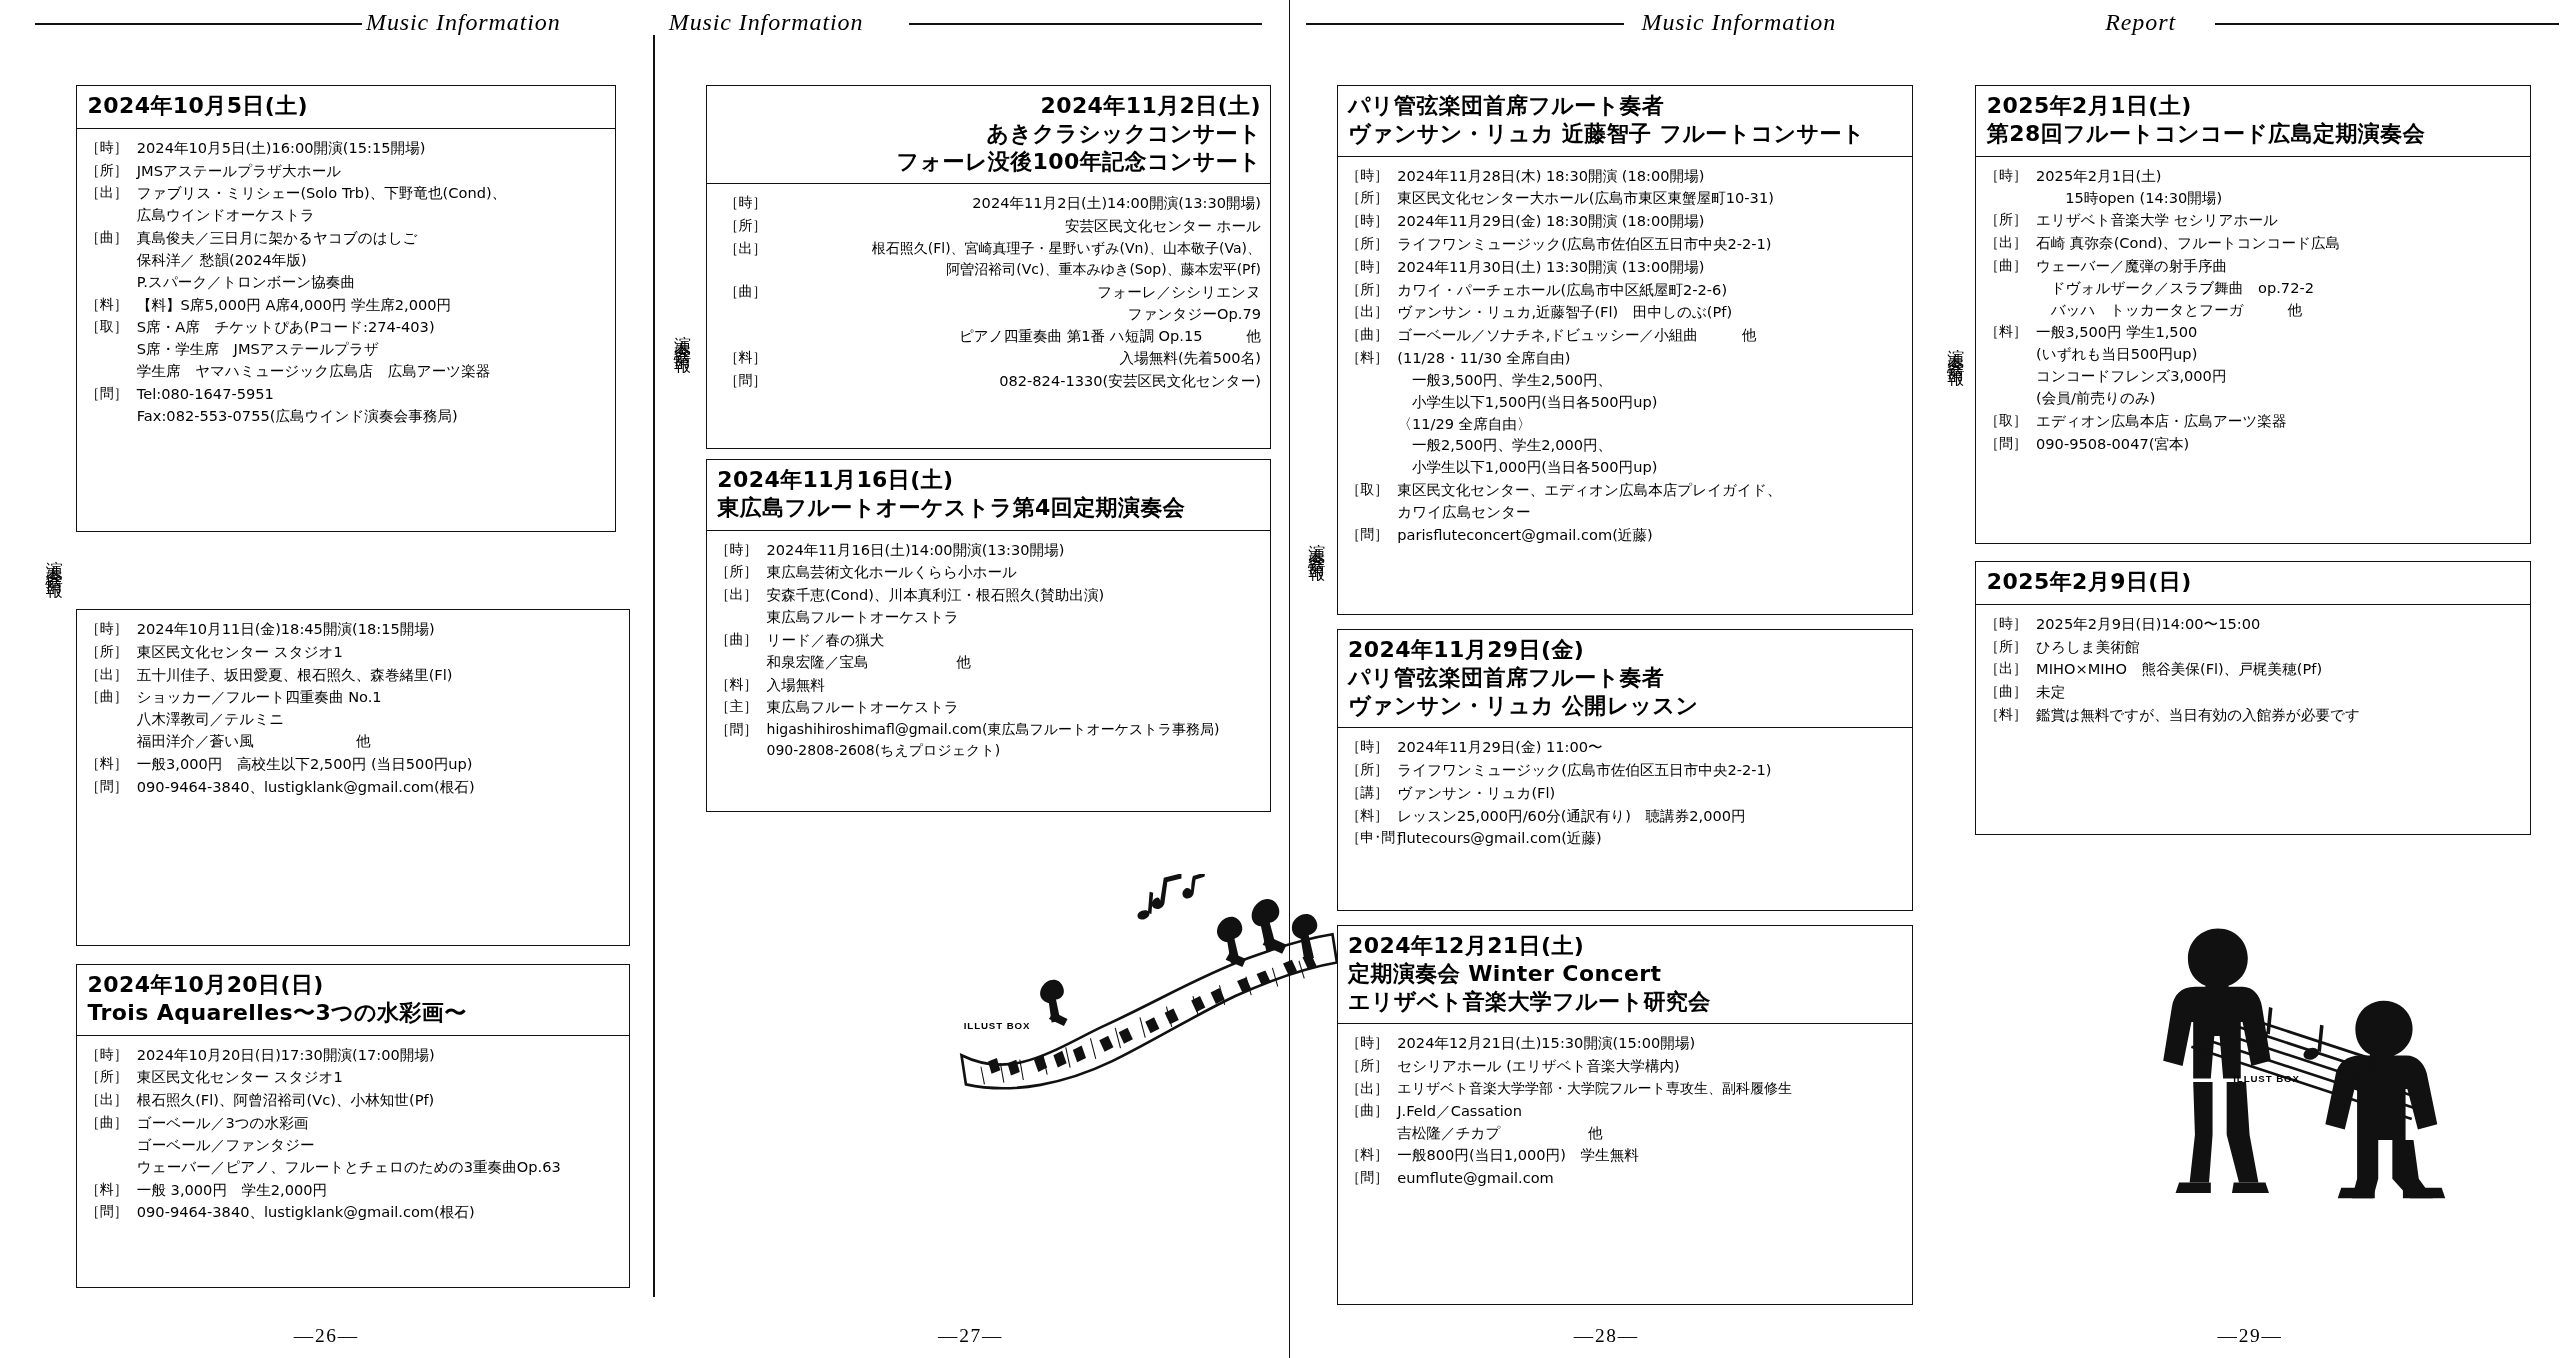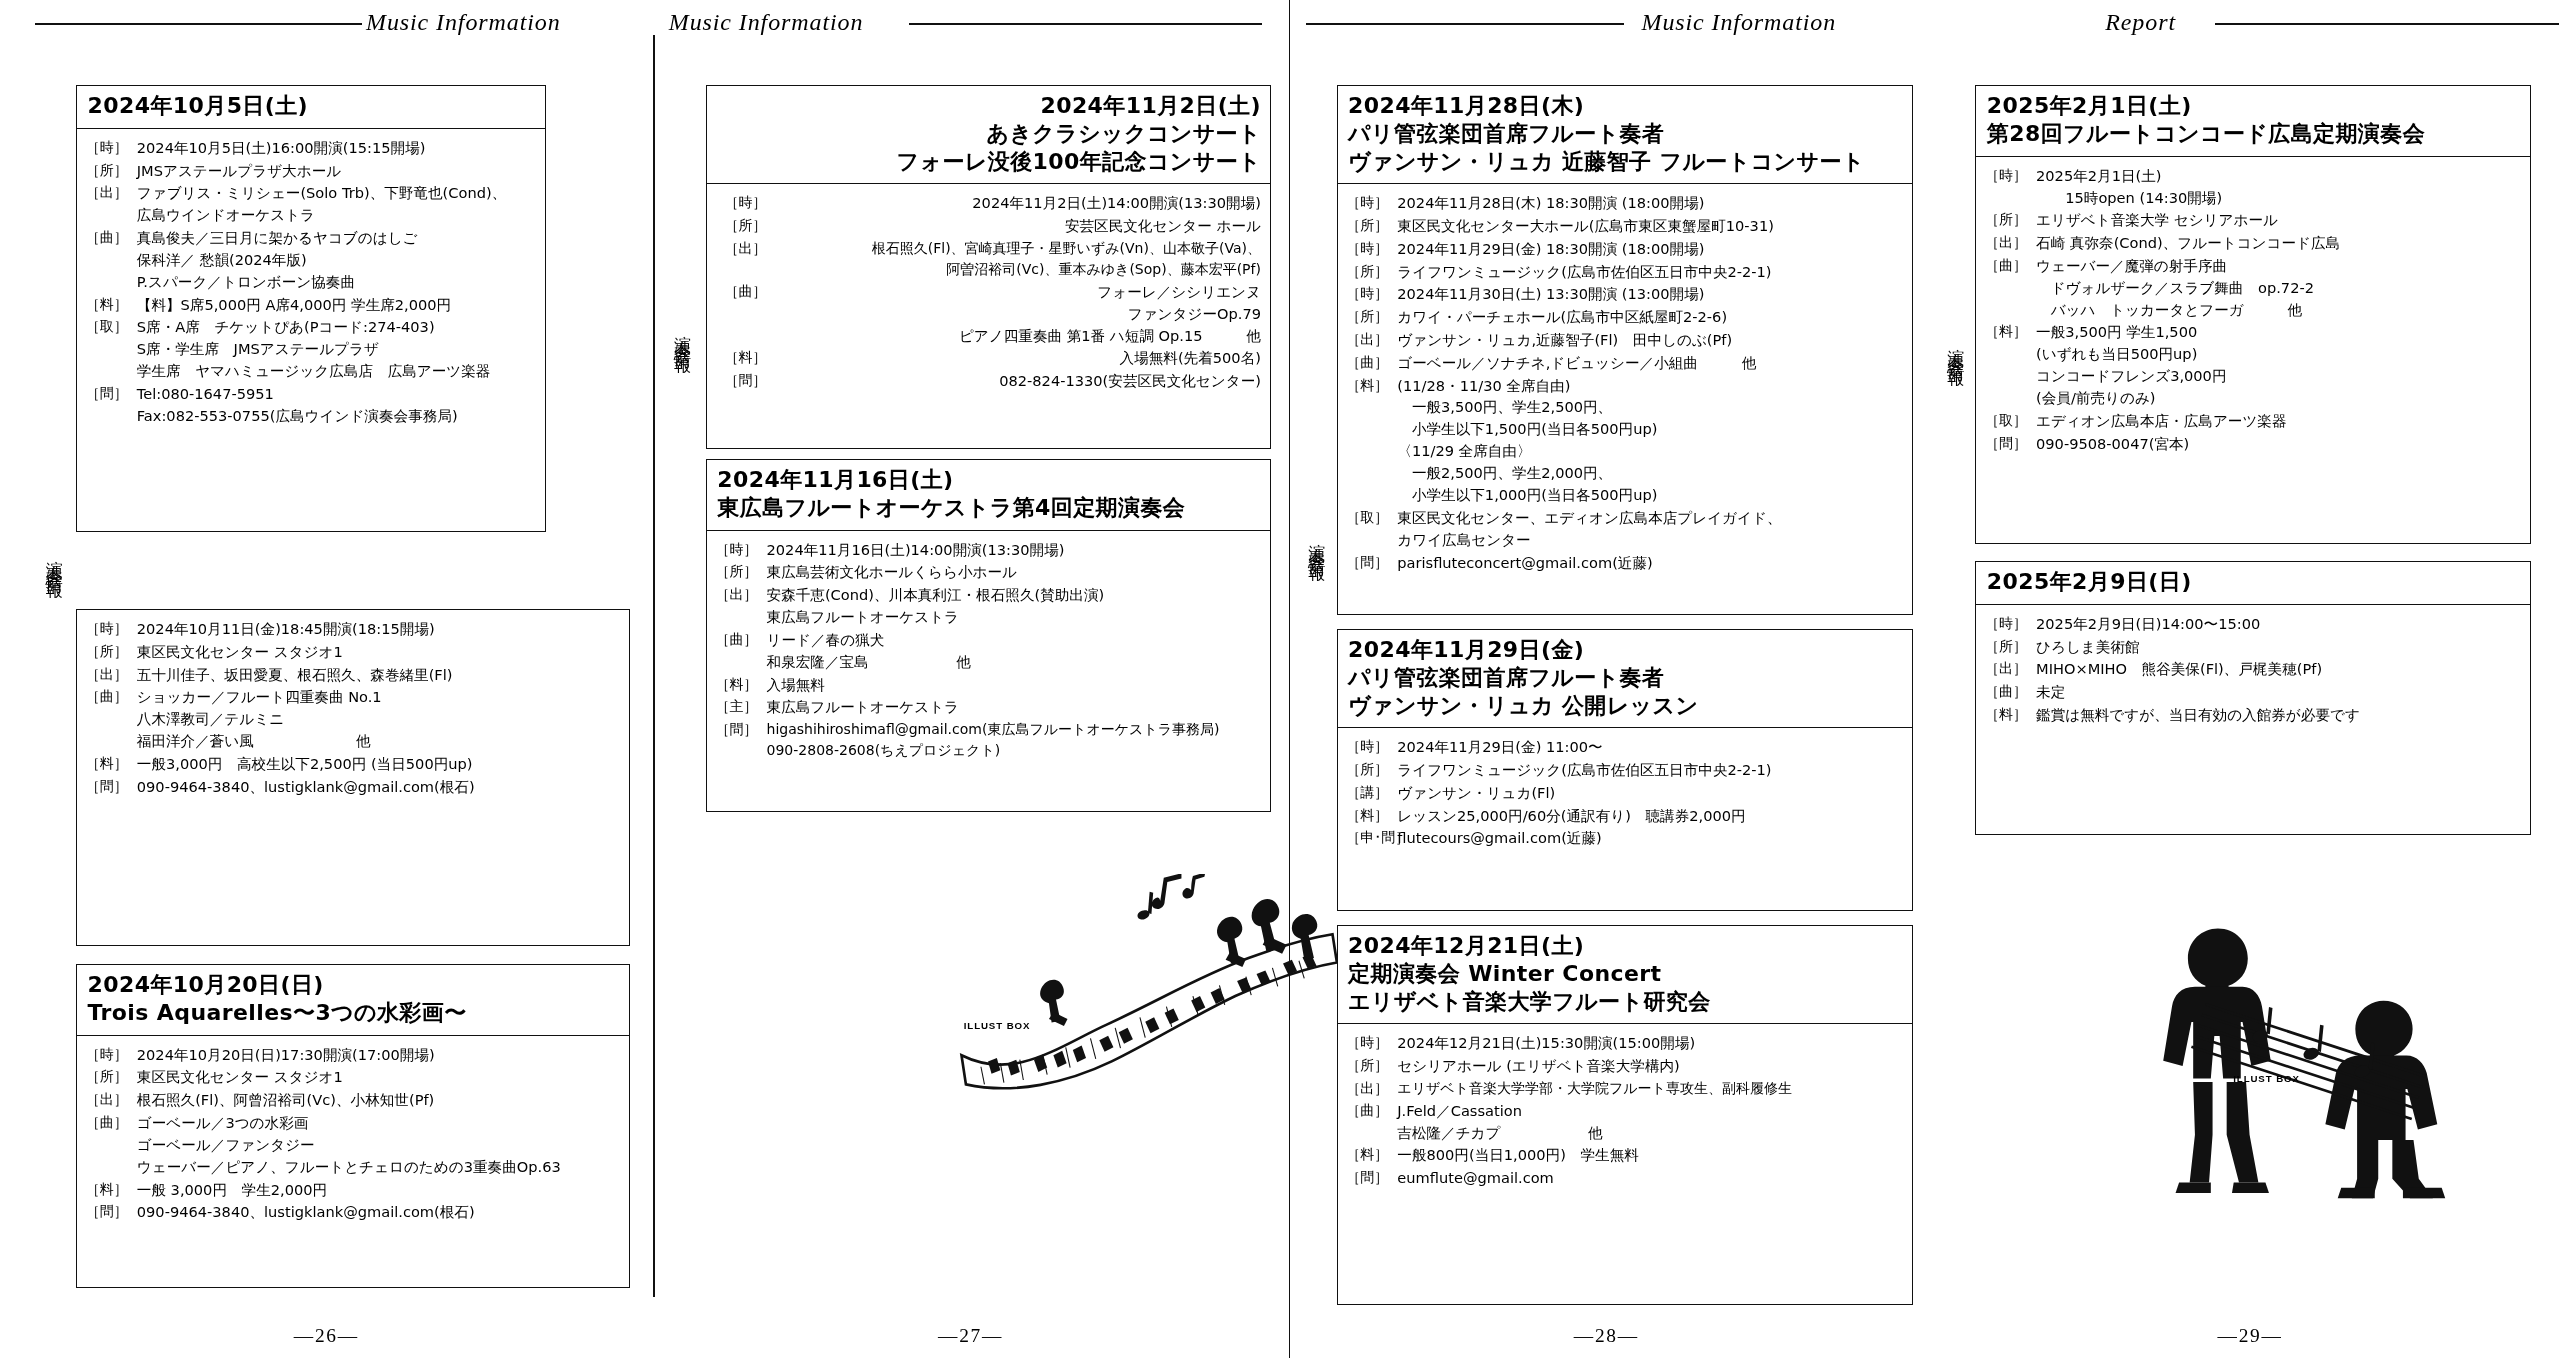--- a/index.html
+++ b/index.html
@@ -132,21 +132,21 @@
 
 <div class="page">
 
   <div class="col col-1">
 
     <div class="runhead" style="left:366px;">Music  Information</div>
     <div class="rule" style="left:35px;top:23px;width:327px;"></div>
 
     <div class="sidelabel" style="left:42px;top:547px;">演奏会情報</div>
 
-    <div class="box" style="left:76px;top:85px;width:470px;height:447px;">
+    <div class="box" style="left:76px;top:85px;width:540px;height:447px;">
       <div class="box-title">
         <span class="t2">2024年10月5日(土)</span>
       </div>
       <div class="box-body">
         <div class="row">
             <div class="key">［時］</div>
             <div class="val">2024年10月5日(土)16:00開演(15:15開場)</div>
           </div>
         <div class="row">
             <div class="key">［所］</div>
@@ -401,21 +401,20 @@
   <div class="col col-3">
     <div class="col-sep" style="left:0px;top:0px;height:1359px;"></div>
 
     <div class="runhead" style="left:353px;">Music  Information</div>
     <div class="rule" style="left:17.7px;top:23px;width:318px;"></div>
 
     <div class="sidelabel" style="left:16px;top:530px;">演奏会情報</div>
 
     <div class="box" style="left:48px;top:85px;width:576px;height:530px;">
       <div class="box-title">
-        <span class="t2">2024年11月28日(木)</span>
         <span class="t2">パリ管弦楽団首席フルート奏者</span>
         <span class="t2">ヴァンサン・リュカ 近藤智子 フルートコンサート</span>
       </div>
       <div class="box-body">
         <div class="row">
             <div class="key">［時］</div>
             <div class="val">2024年11月28日(木) 18:30開演 (18:00開場)</div>
           </div>
         <div class="row">
             <div class="key">［所］</div>

